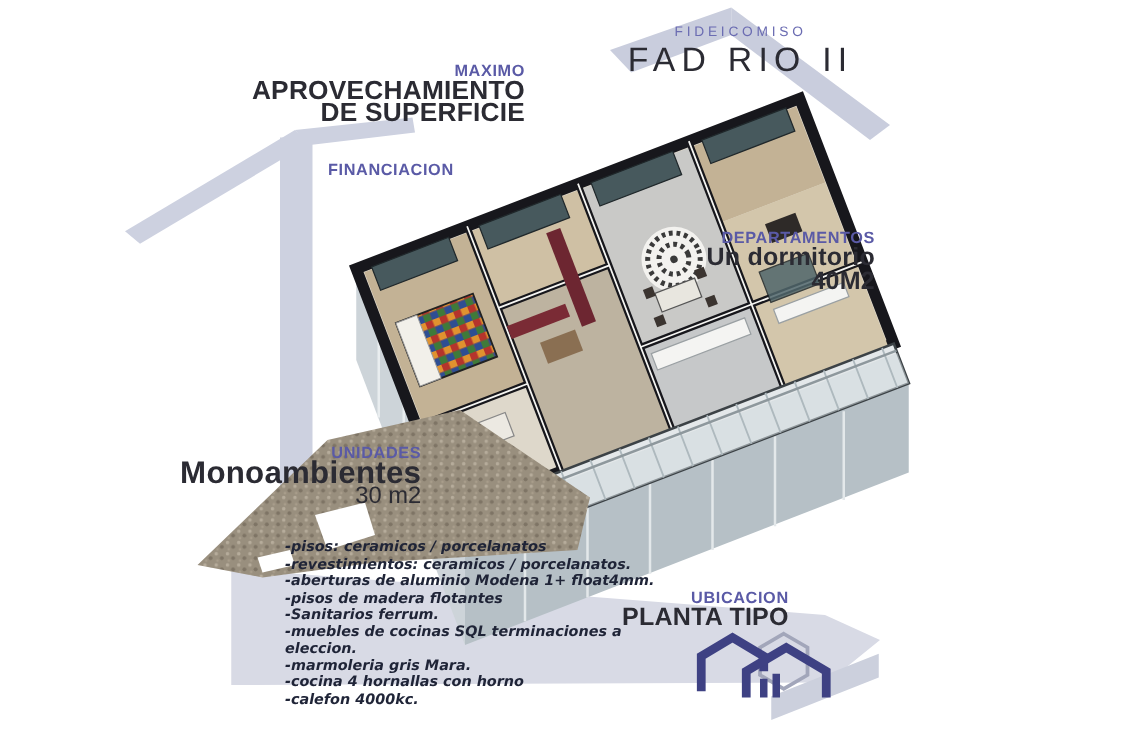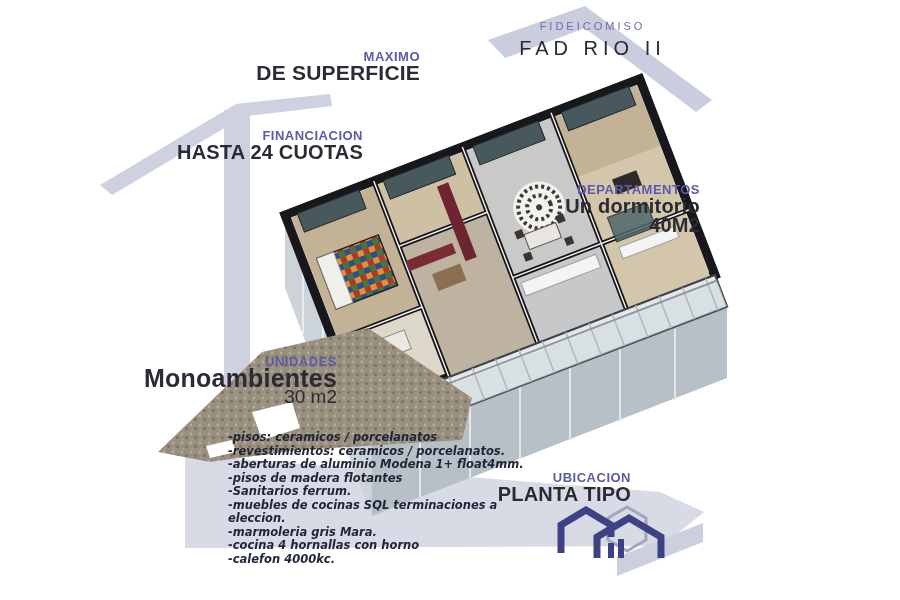--- a/index.html
+++ b/index.html
@@ -17,21 +17,21 @@
   .big{
     color:#2b2b33;font-weight:bold;font-size:20px;line-height:19px;letter-spacing:.2px;
   }
   .big2{color:#2b2b33;font-weight:normal;font-size:19px;line-height:18px;}
   .r{text-align:right;}
   .title-wrap{top:18px;left:440px;width:305px;text-align:center;}
   .title-kicker{
     color:#6b6cb2;font-size:11px;letter-spacing:3px;font-weight:normal;line-height:16px;
   }
   .title-main{
-    color:#2b2b33;font-size:20px;letter-spacing:5px;font-weight:normal;line-height:28px;
+    color:#2b2b33;font-size:27px;letter-spacing:5px;font-weight:normal;line-height:28px;
   }
   .co-surface{top:50px;left:160px;width:260px;}
   .co-surface .big{font-size:21px;line-height:18px;}
   .co-financing{top:129px;left:100px;width:263px;}
   .co-apartments{top:183px;left:440px;width:260px;}
   .co-units{top:355px;left:77px;width:260px;}
   .co-units .big{font-size:25px;line-height:19px;}
   .co-location{top:447px;left:371px;width:260px;margin-top:24px;}
   .features{
     top:431px;left:228px;width:300px;
@@ -148,26 +148,26 @@
   </g>
 </svg>
 
 <div class="txt title-wrap">
   <div class="title-kicker">FIDEICOMISO</div>
   <div class="title-main">FAD RIO II</div>
 </div>
 
 <div class="txt co-surface r">
   <div class="kicker">MAXIMO</div>
+  <div class="big">APROVECHAMIENTO</div>
   <div class="big">DE SUPERFICIE</div>
 </div>
 
 <div class="txt co-financing r">
   <div class="kicker">FINANCIACION</div>
-  <div class="big">HASTA 24 CUOTAS</div>
 </div>
 
 <div class="txt co-apartments r">
   <div class="kicker">DEPARTAMENTOS</div>
   <div class="big">Un dormitorio</div>
   <div class="big">40M2</div>
 </div>
 
 <div class="txt co-units r">
   <div class="kicker">UNIDADES</div>

